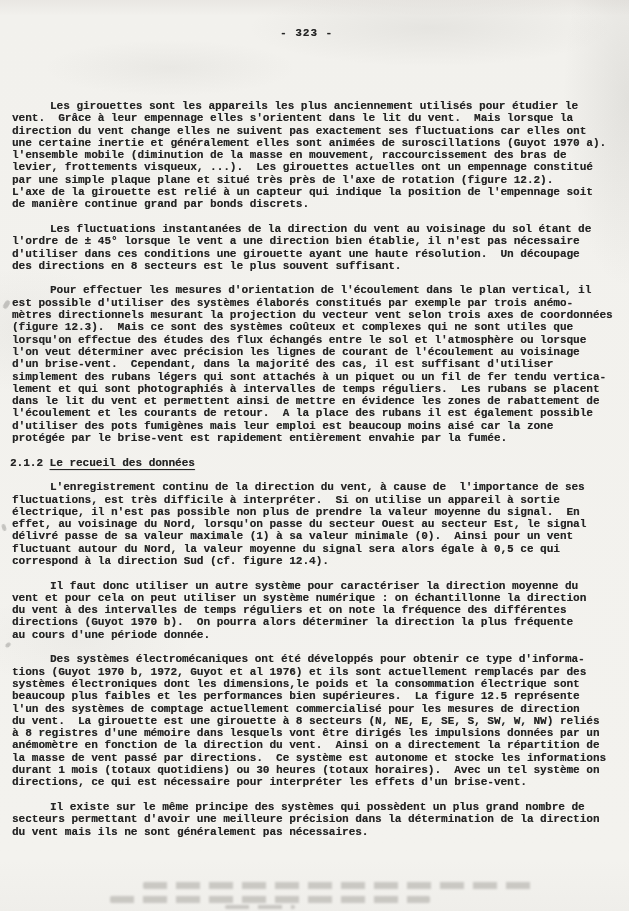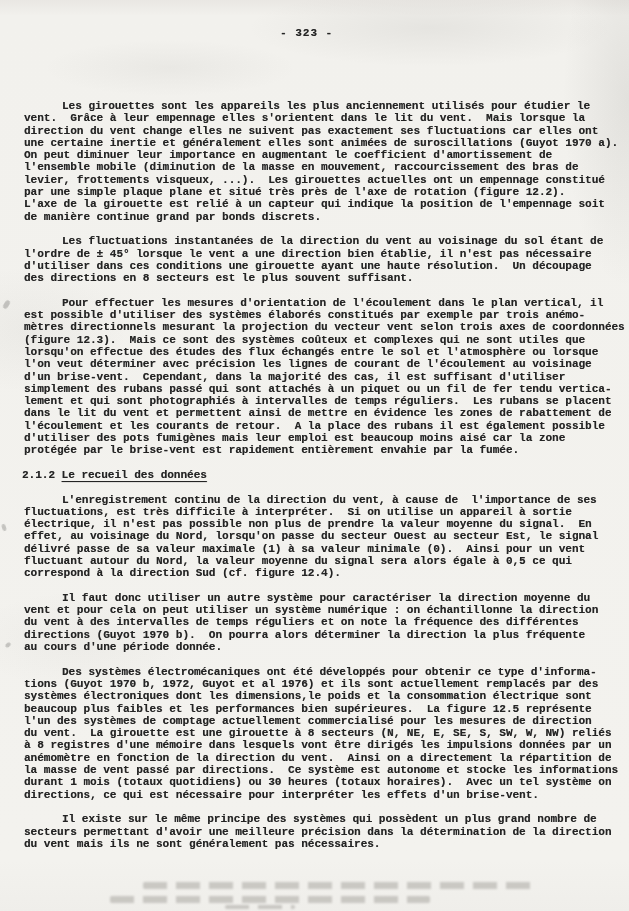--- a/index.html
+++ b/index.html
@@ -29,21 +29,21 @@
     left: 280px;
     font-size: 11px;
     font-weight: bold;
     letter-spacing: 1px;
     white-space: pre;
     text-shadow: 0.2px 0.2px 0.4px rgba(30,30,30,0.5);
   }
   .content {
     position: absolute;
     top: 100px;
-    left: 24px;
+    left: 12px;
     width: 600px;
   }
   .block {
     margin: 0 0 12.3px 0;
   }
   .line {
     font-size: 11px;
     line-height: 12.3px;
     font-weight: bold;
     white-space: pre;
@@ -94,42 +94,41 @@
 
 <div class="page">
   <div class="page-number">- 323 -</div>
 
   <div class="content">
       <div class="block para">
         <div class="line first">Les girouettes sont les appareils les plus anciennement utilisés pour étudier le</div>
         <div class="line">vent.  Grâce à leur empennage elles s'orientent dans le lit du vent.  Mais lorsque la</div>
         <div class="line">direction du vent change elles ne suivent pas exactement ses fluctuations car elles ont</div>
         <div class="line">une certaine inertie et généralement elles sont animées de suroscillations (Guyot 1970 a).</div>
-        <div class="line">On peut diminuer leur importance en augmentant le coefficient d'amortissement de</div>
         <div class="line">l'ensemble mobile (diminution de la masse en mouvement, raccourcissement des bras de</div>
         <div class="line">levier, frottements visqueux, ...).  Les girouettes actuelles ont un empennage constitué</div>
         <div class="line">par une simple plaque plane et situé très près de l'axe de rotation (figure 12.2).</div>
         <div class="line">L'axe de la girouette est relié à un capteur qui indique la position de l'empennage soit</div>
         <div class="line">de manière continue grand par bonds discrets.</div>
       </div>
       <div class="block para">
         <div class="line first">Les fluctuations instantanées de la direction du vent au voisinage du sol étant de</div>
         <div class="line">l'ordre de ± 45° lorsque le vent a une direction bien établie, il n'est pas nécessaire</div>
         <div class="line">d'utiliser dans ces conditions une girouette ayant une haute résolution.  Un découpage</div>
         <div class="line">des directions en 8 secteurs est le plus souvent suffisant.</div>
       </div>
       <div class="block para">
         <div class="line first">Pour effectuer les mesures d'orientation de l'écoulement dans le plan vertical, il</div>
         <div class="line">est possible d'utiliser des systèmes élaborés constitués par exemple par trois anémo-</div>
         <div class="line">mètres directionnels mesurant la projection du vecteur vent selon trois axes de coordonnées</div>
         <div class="line">(figure 12.3).  Mais ce sont des systèmes coûteux et complexes qui ne sont utiles que</div>
         <div class="line">lorsqu'on effectue des études des flux échangés entre le sol et l'atmosphère ou lorsque</div>
         <div class="line">l'on veut déterminer avec précision les lignes de courant de l'écoulement au voisinage</div>
         <div class="line">d'un brise-vent.  Cependant, dans la majorité des cas, il est suffisant d'utiliser</div>
-        <div class="line">simplement des rubans passé qui sont attachés à un piquet ou un fil de fer tendu vertica-</div>
+        <div class="line">simplement des rubans légers qui sont attachés à un piquet ou un fil de fer tendu vertica-</div>
         <div class="line">lement et qui sont photographiés à intervalles de temps réguliers.  Les rubans se placent</div>
         <div class="line">dans le lit du vent et permettent ainsi de mettre en évidence les zones de rabattement de</div>
         <div class="line">l'écoulement et les courants de retour.  A la place des rubans il est également possible</div>
         <div class="line">d'utiliser des pots fumigènes mais leur emploi est beaucoup moins aisé car la zone</div>
         <div class="line">protégée par le brise-vent est rapidement entièrement envahie par la fumée.</div>
       </div>
       <div class="block heading"><span class="hnum">2.1.2 </span><span class="htitle">Le recueil des données</span></div>
       <div class="block para">
         <div class="line first">L'enregistrement continu de la direction du vent, à cause de  l'importance de ses</div>
         <div class="line">fluctuations, est très difficile à interpréter.  Si on utilise un appareil à sortie</div>

